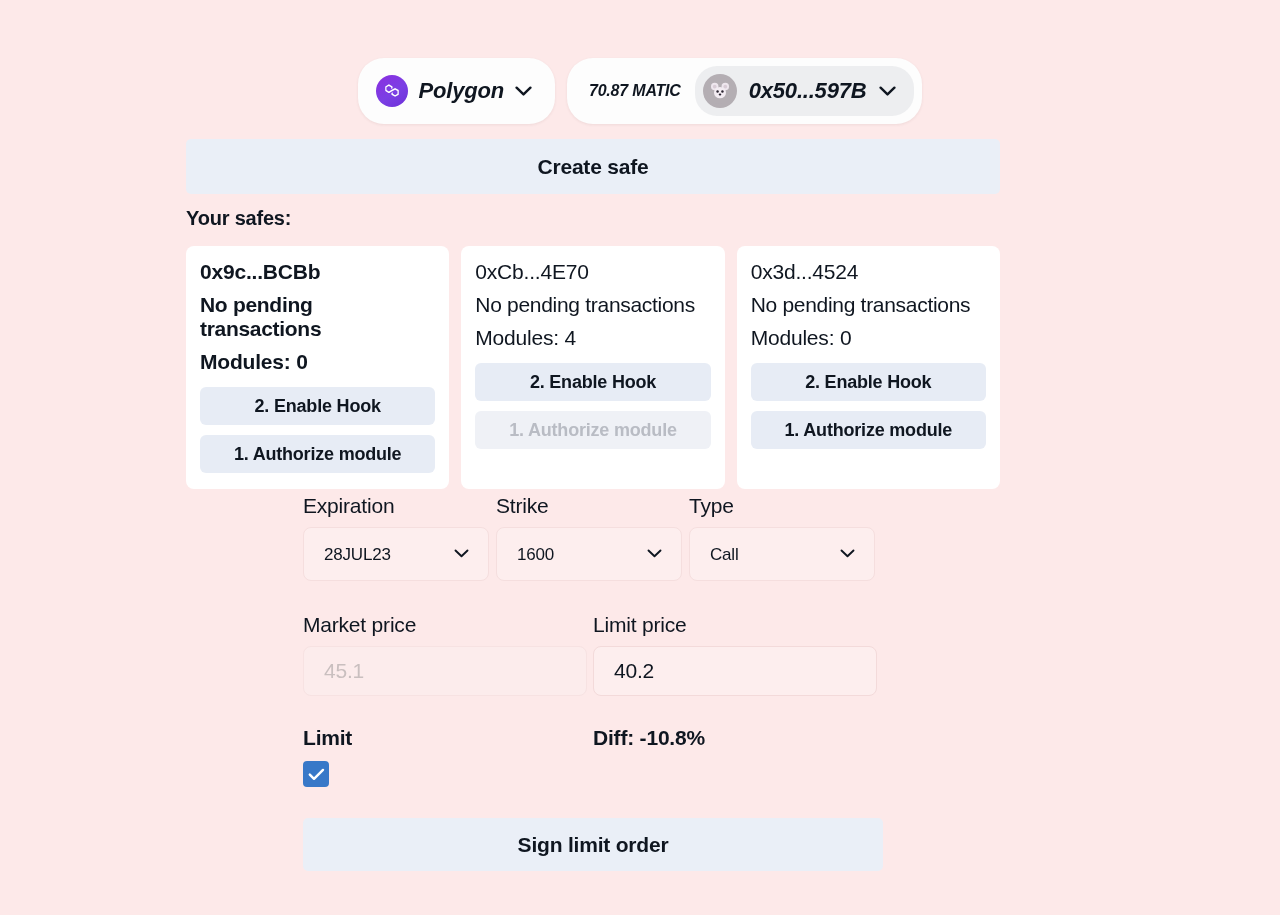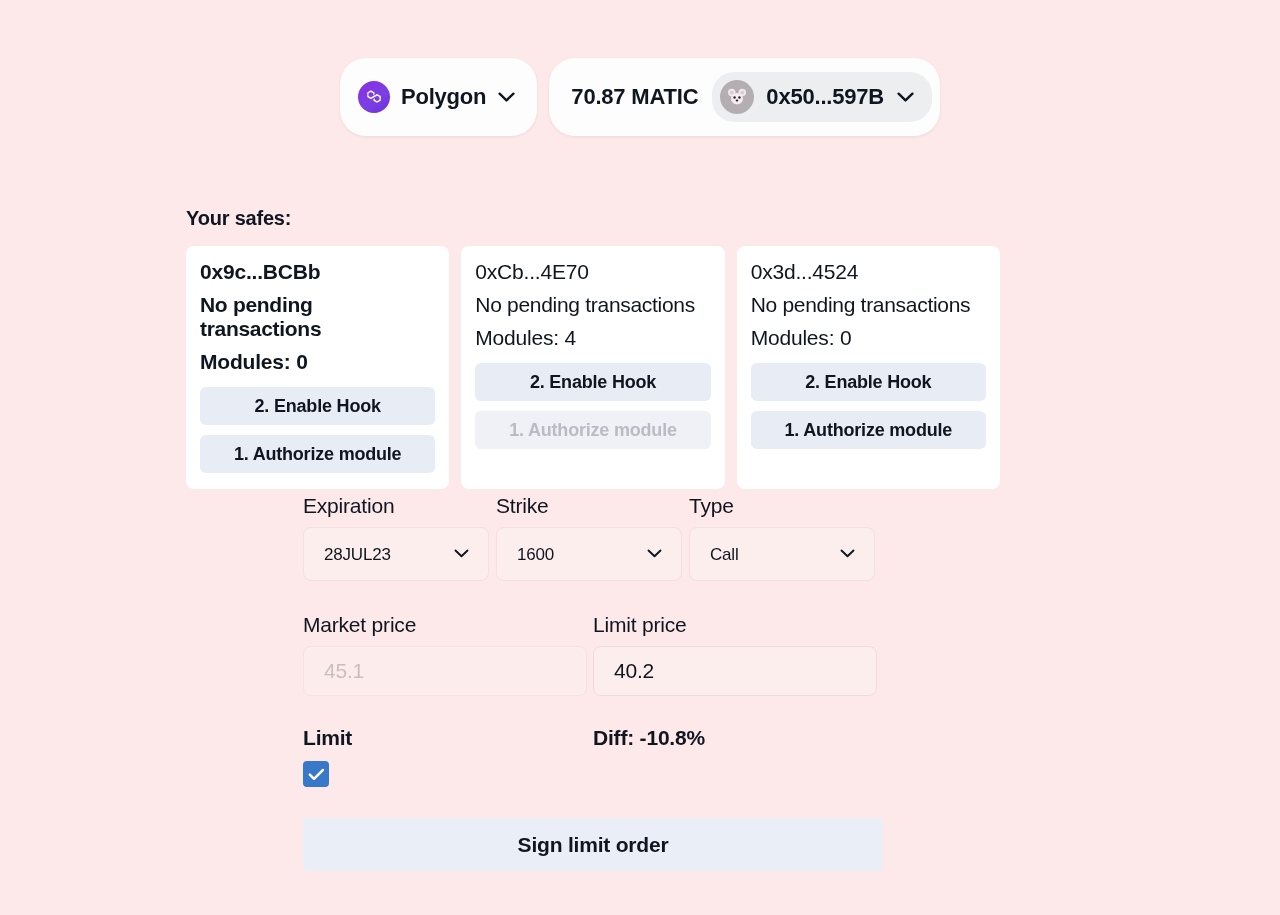--- a/index.html
+++ b/index.html
@@ -29,24 +29,25 @@
     width: 1280px;
     display: flex;
     justify-content: center;
     align-items: center;
     gap: 12px;
   }
 
   .chip {
     background: #fdfdfd;
     border-radius: 26px;
-    height: 78px;
+    height: 66px;
     display: flex;
     align-items: center;
     box-shadow: 0 1px 3px rgba(80,40,40,.08);
+    font-style: italic;
   }
   .chip-network { padding: 0 22px 0 18px; gap: 11px; }
   .chip-account { padding: 0 8px 0 22px; gap: 14px; }
 
   .net-logo {
     width: 32px; height: 32px; border-radius: 50%;
     background: linear-gradient(145deg, #8b2ee0 0%, #7b3fe4 55%, #6d30d8 100%);
     display: flex; align-items: center; justify-content: center;
     flex: 0 0 auto;
   }
@@ -59,21 +60,21 @@
     white-space: nowrap;
   }
 
   .chev {
     width: 18px; height: 18px; flex: 0 0 auto;
     display: flex; align-items: center; justify-content: center;
   }
   .chev svg { display: block; }
 
   .balance {
-    font-size: 22px;
+    font-size: 16px;
     font-weight: bold;
     letter-spacing: -0.2px;
     white-space: nowrap;
   }
 
   .acct-pill {
     background: #edeef0;
     border-radius: 22px;
     height: 50px;
     display: flex;
@@ -308,20 +309,21 @@
         <span class="chev">
           <svg width="17" height="11" viewBox="0 0 17 11" aria-hidden="true">
             <path d="M1.6 1.7 8.5 8.4l6.9-6.7" stroke="#0f1620" stroke-width="2.4" fill="none" stroke-linecap="round" stroke-linejoin="round"></path>
           </svg>
         </span>
       </span>
     </div>
 
   </div>
 
+  <button class="create-safe">Create safe</button>
 
   <div class="your-safes">Your safes:</div>
 
   <div class="safes-row">
 
     <div class="safe-card active">
       <div class="addr">0x9c...BCBb</div>
       <div class="pending">No pending transactions</div>
       <div class="modules">Modules: 0</div>
       <button class="card-btn">2. Enable Hook</button>

